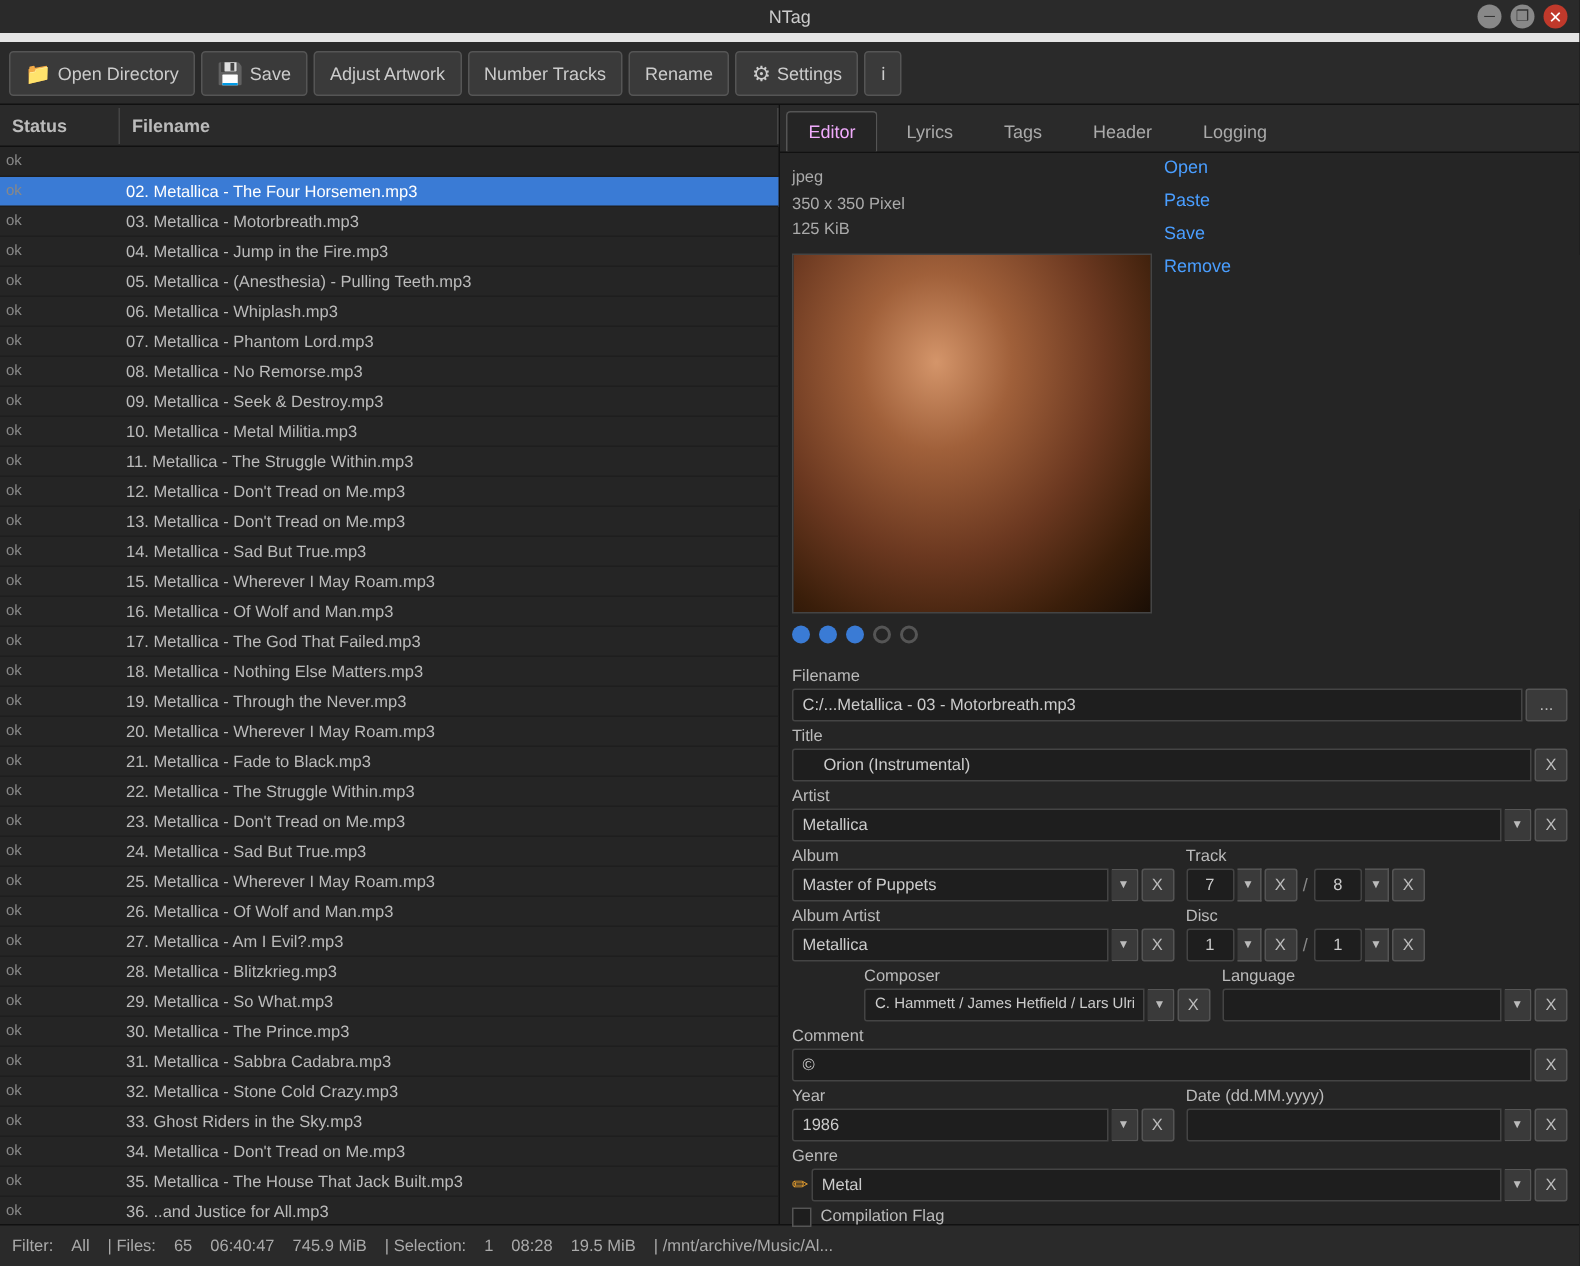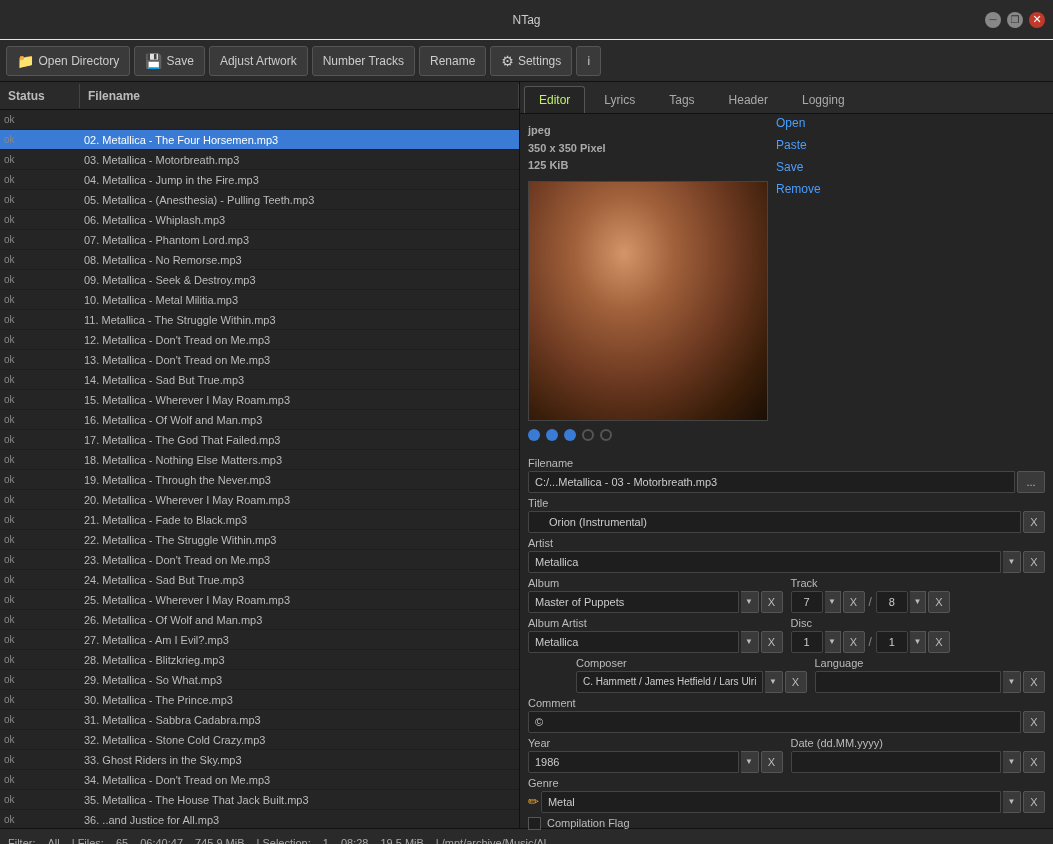--- a/index.html
+++ b/index.html
@@ -9,26 +9,26 @@
       font-family: 'Segoe UI', Arial, sans-serif;
       font-size: 12px;
       width: 1053px;
       height: 844px;
       overflow: hidden;
     }
 
     
     .titlebar {
       background: #2a2a2a;
-      height: 40px;
+      height: 28px;
       display: flex;
       align-items: center;
       justify-content: center;
       position: relative;
-      border-bottom: 1px solid #e5e5e5;
+      border-bottom: 6px solid #e5e5e5;
     }
     .titlebar-title {
       font-size: 12px;
       color: #ccc;
     }
     .titlebar-controls {
       position: absolute;
       right: 8px;
       display: flex;
       gap: 6px;
@@ -164,21 +164,21 @@
       cursor: pointer;
       font-size: 12px;
       color: #aaa;
       border: 1px solid transparent;
       border-bottom: none;
       border-radius: 3px 3px 0 0;
       margin-left: 4px;
     }
     .tab.active {
       background: #252525;
-      color: #bef264;
+      color: #f0abfc;
       border-color: #555;
       margin-top: 32px;
     }
     .artwork-info {
       font-size: 11px;
       color: #aaa;
       line-height: 1.6;
       margin-bottom: 6px;
     }
     .artwork-container {
@@ -594,21 +594,21 @@
 
     <div class="tab-bar" id="tab-bar-container">
     <div class="tab active">Editor</div>
         <div class="tab">Lyrics</div>
         <div class="tab">Tags</div>
         <div class="tab">Header</div>
         <div class="tab">Logging</div>
       </div>
 
     <div class="artwork-row">
-      <div style="display:flex; flex-direction:column; align-items:flex-start; padding: 8px 0; font-weight: bold;">
+      <div style="display:flex; flex-direction:column; align-items:flex-start; padding: 8px 0;">
         <div class="artwork-info">
           <div>jpeg</div>
           <div>350 x 350 Pixel</div>
           <div>125 KiB</div>
         </div>
         <div class="artwork-container">
           <div class="artwork-inner"></div>
         </div>
         <div class="artwork-dots" id="artwork-dots-container">
         <span class="artwork-dot active"></span>

